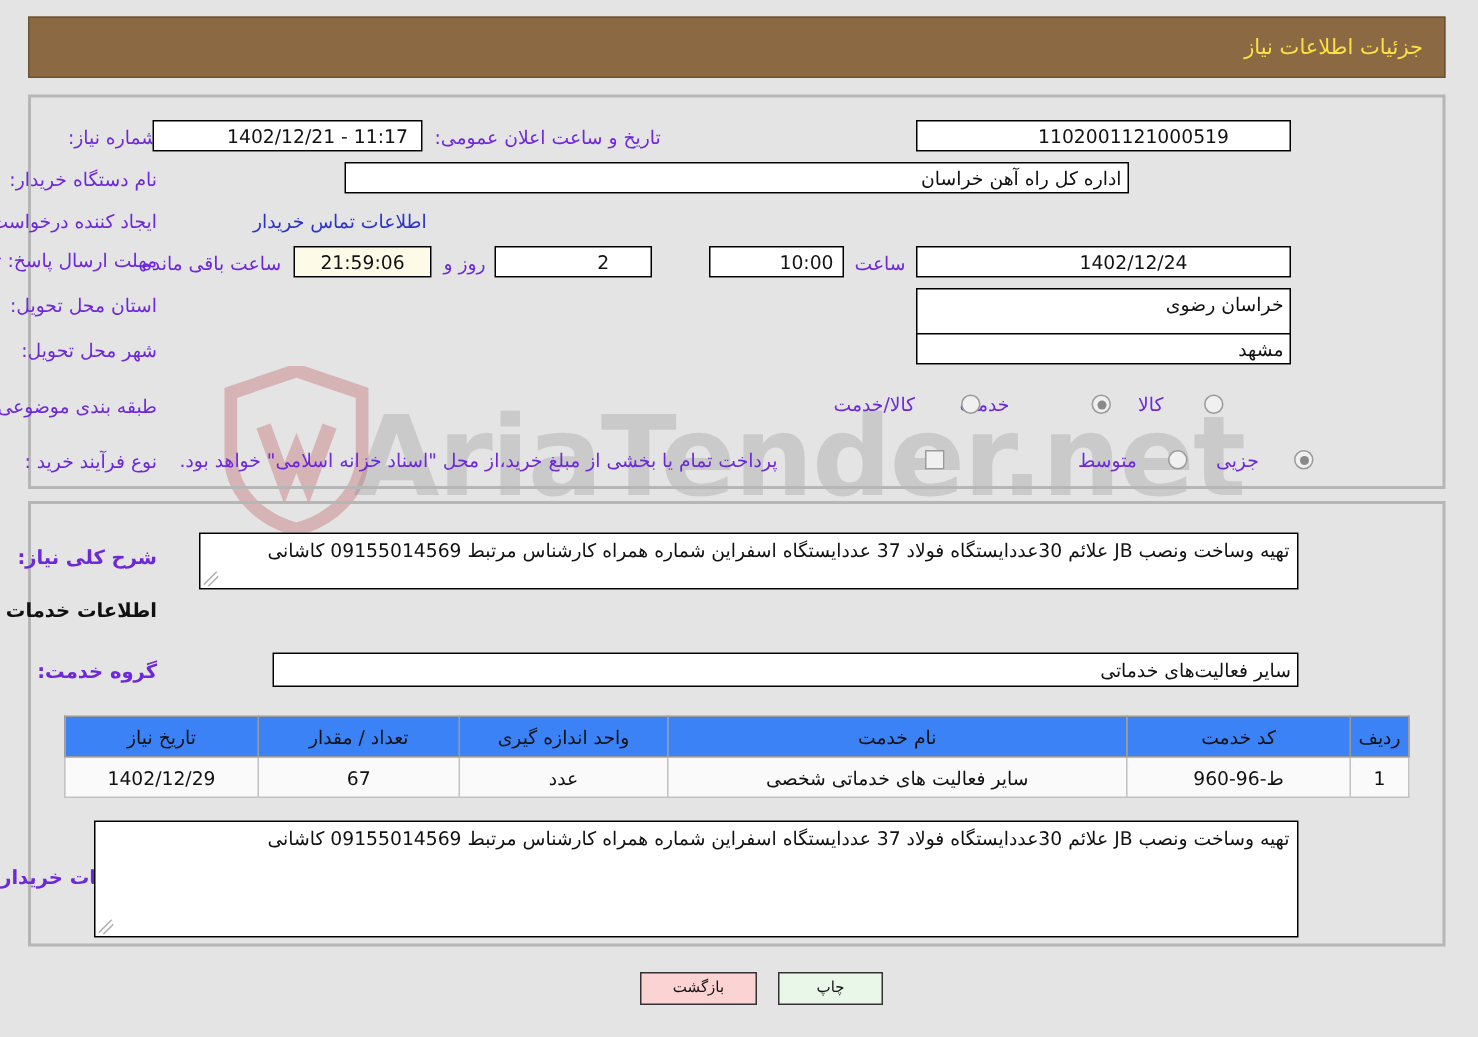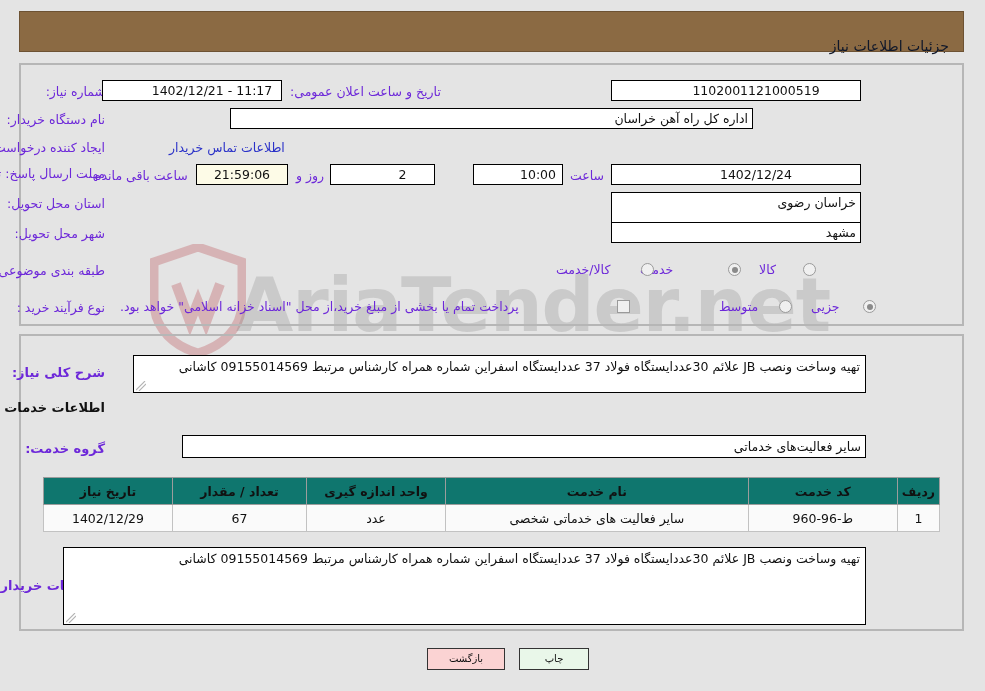--- a/index.html
+++ b/index.html
@@ -46,22 +46,22 @@
     position:absolute;
     left:19px;top:11px;
     width:945px;height:41px;
     background:#8b6a43;
     border:1px solid #6d5233;
     box-sizing:border-box;
     z-index:2;
   }
   .titlebar .t{
     position:absolute;
-    right:14px;top:26px;
-    color:#0f172a;
+    right:14px;top:12px;
+    color:#fde047;
     font-size:14px;
   }
 
   
   .panel{
     position:absolute;
     box-sizing:border-box;
     border:2px solid #b6b6b6;
     background:transparent;
     z-index:1;
@@ -162,23 +162,23 @@
   
   .tbl{
     position:absolute;
     left:43px;top:477px;
     width:897px;
     border-collapse:collapse;
     z-index:3;
     font-size:12.5px;
   }
   .tbl th{
-    background:#0f766e;
+    background:#3b82f6;
     border:1px solid #9c9c9c;
-    font-weight:bold;
+    font-weight:normal;
     height:26px;
     color:#111;
     text-align:center;
     padding:0 4px;
   }
   .tbl td{
     background:#fafafa;
     border:1px solid #c2c2c2;
     height:26px;
     text-align:center;

